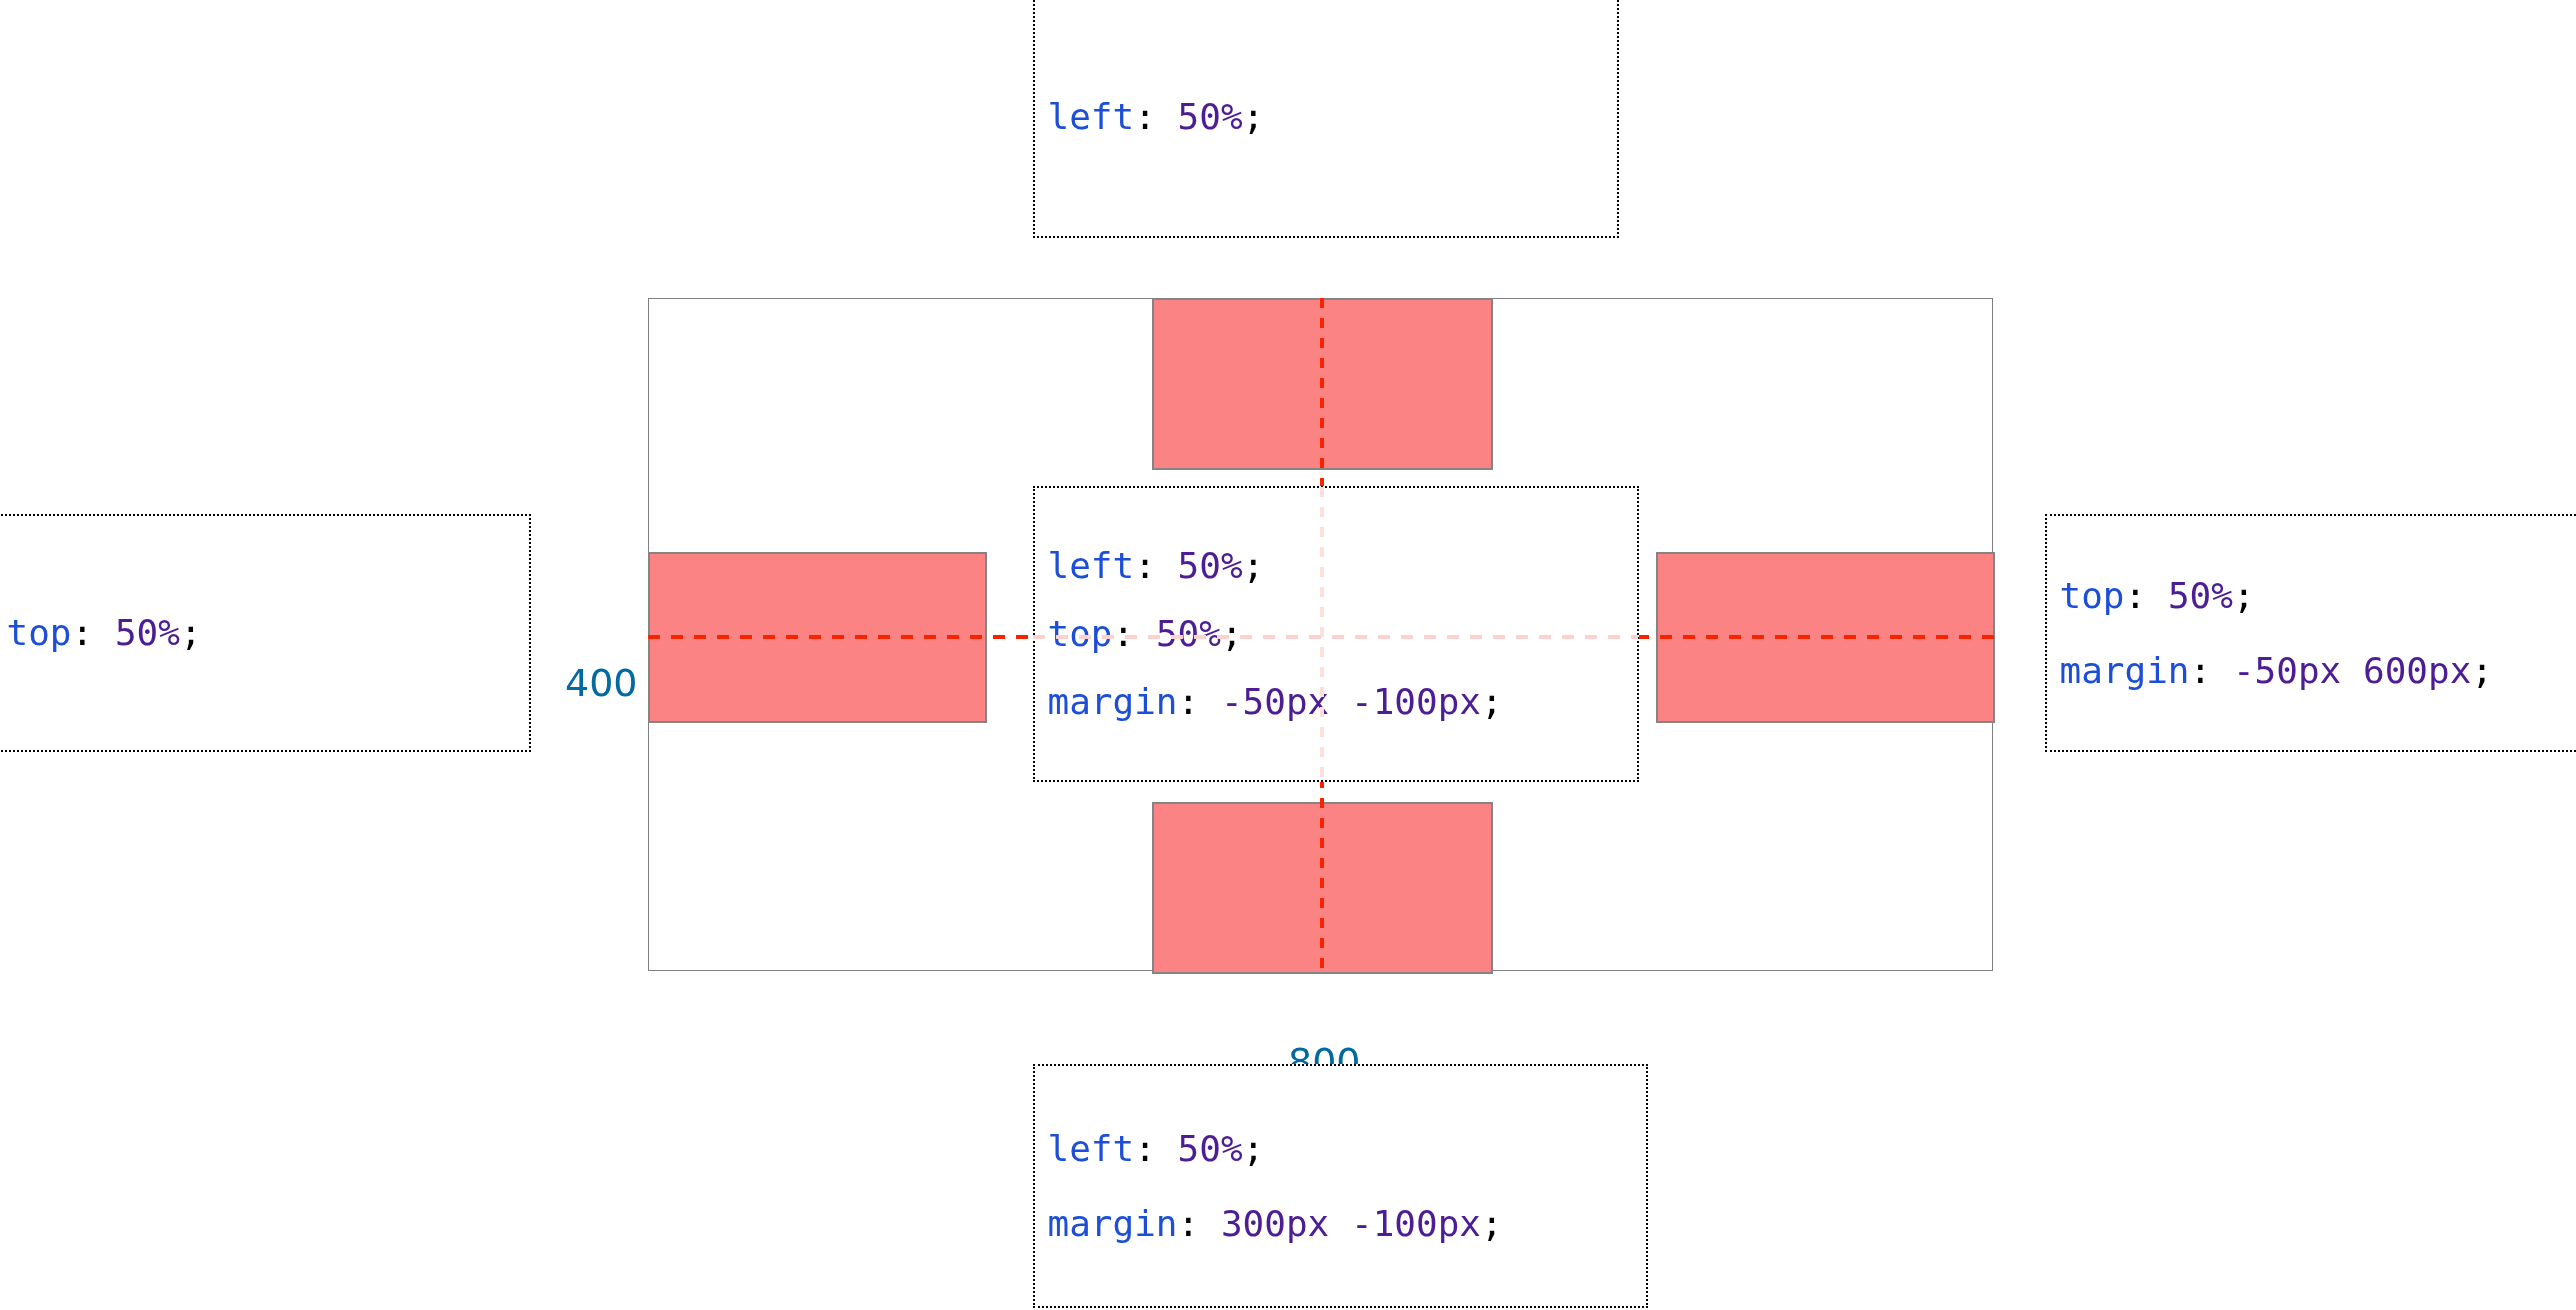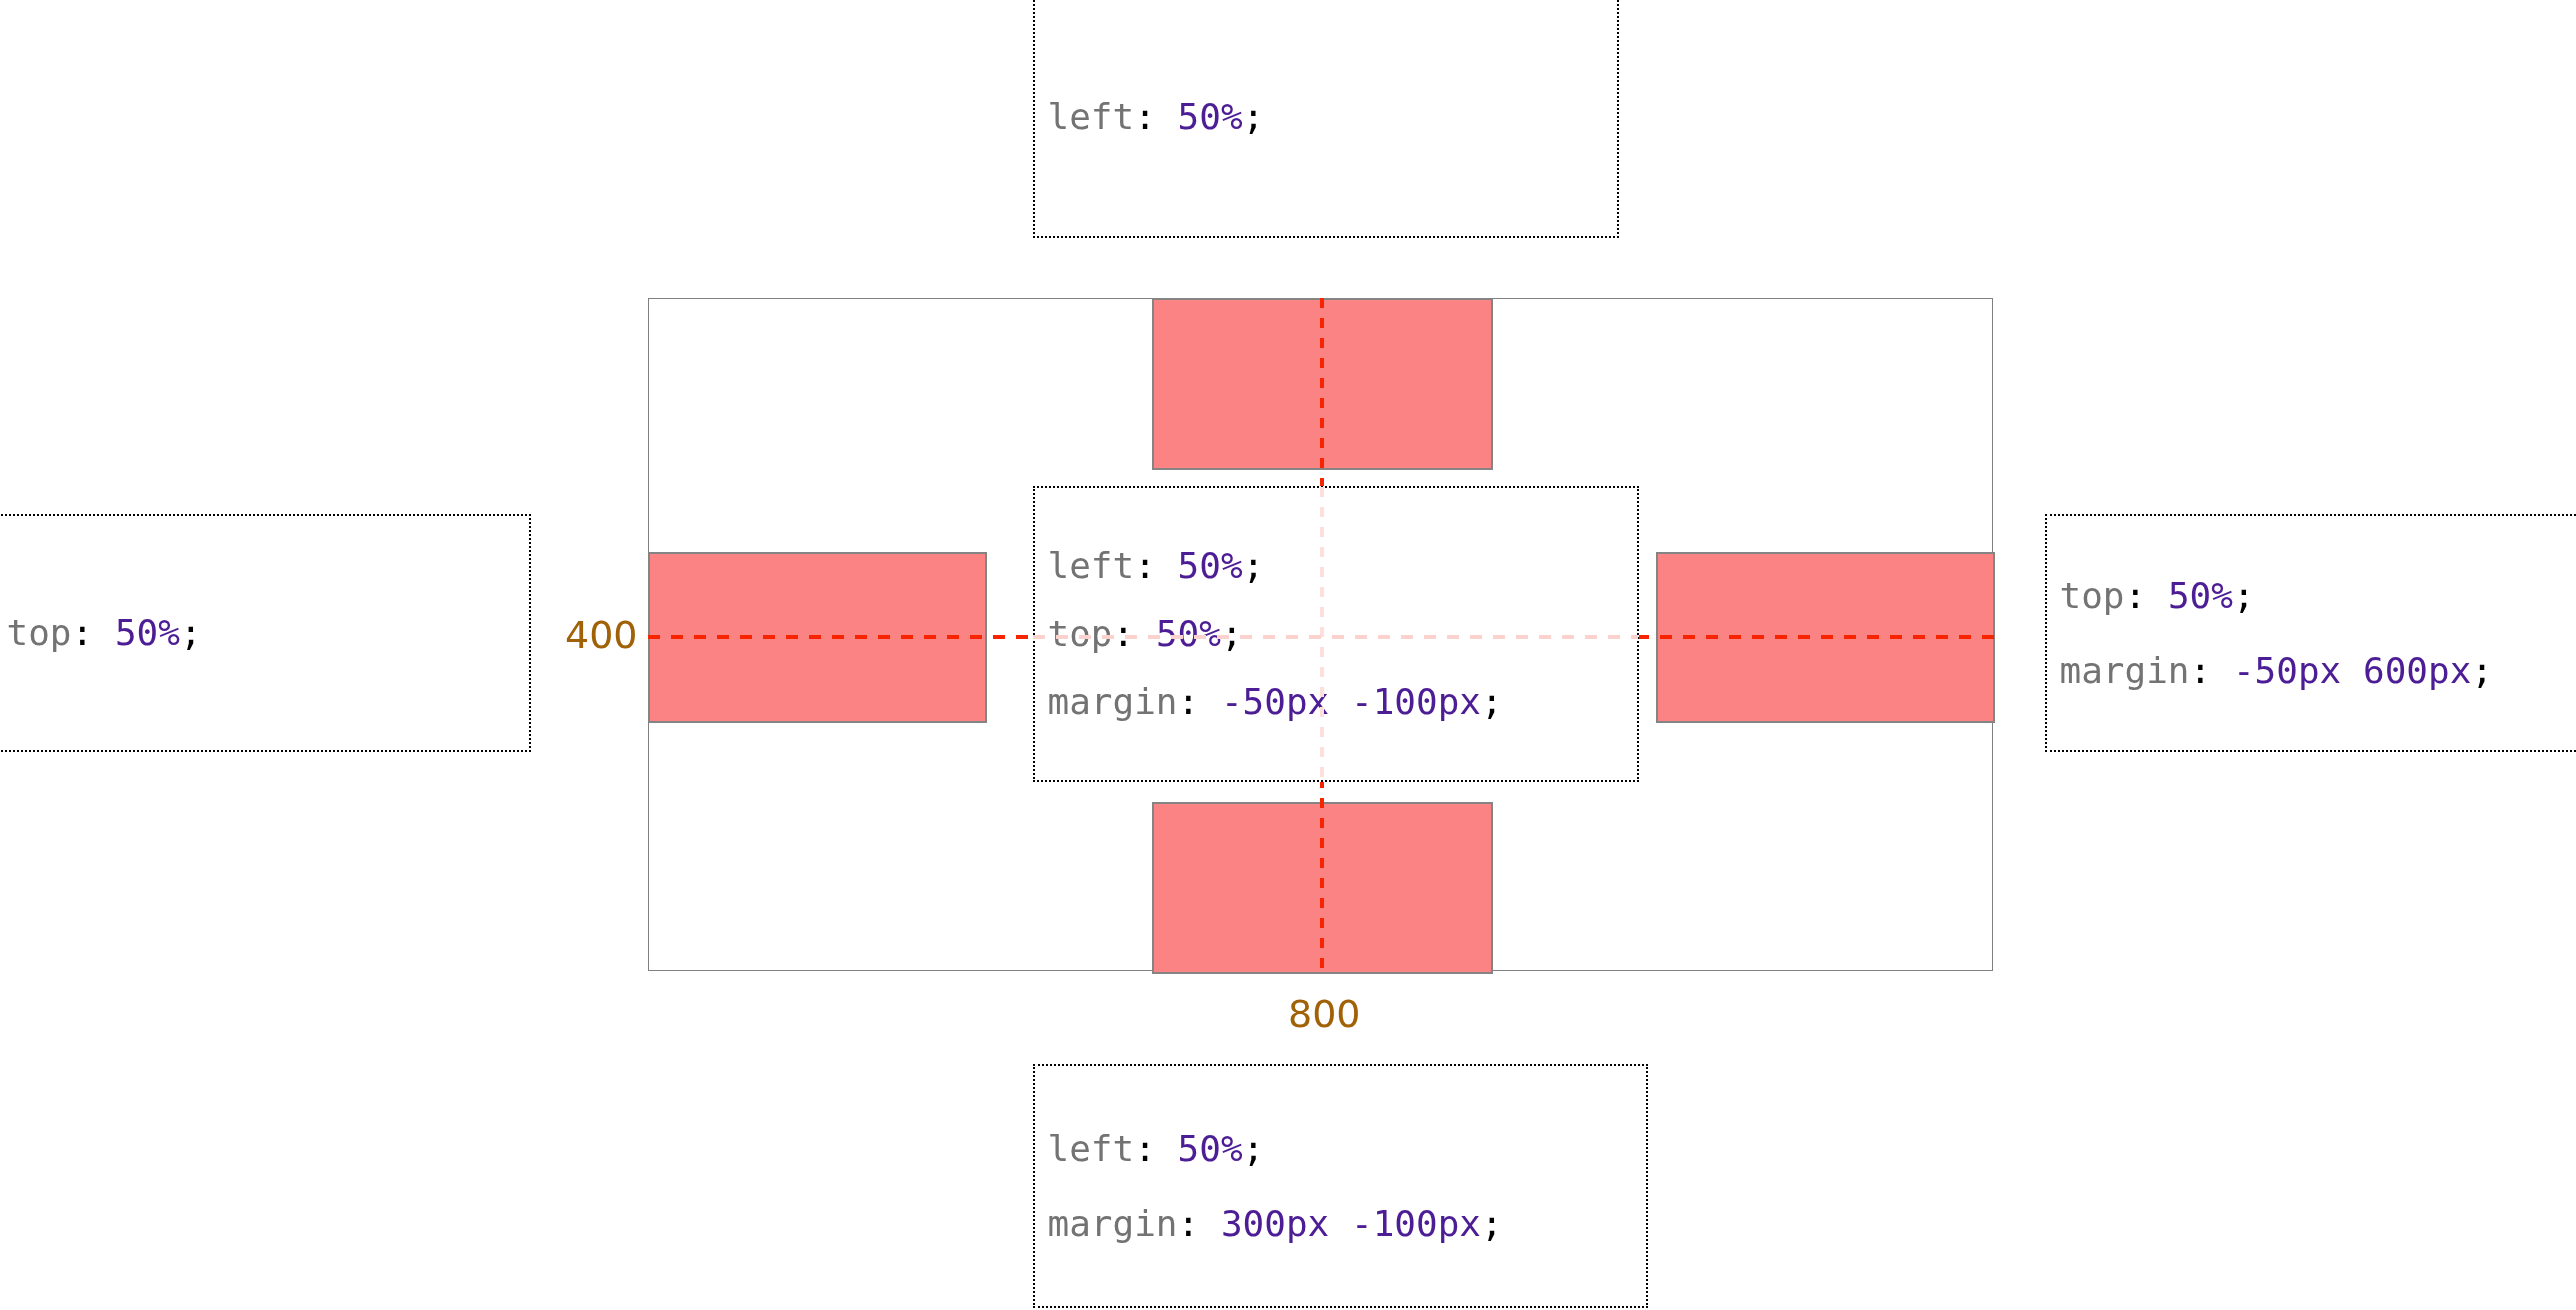--- a/index.html
+++ b/index.html
@@ -98,21 +98,21 @@
     padding: 0 12.5px;
   }
   .card .line {
     font-size: 36px;
     line-height: 1.0;
     white-space: nowrap;
     color: #000000;
     margin: 0;
   }
   .card .line + .line { margin-top: 39px; }
-  .prop { color: #737373; }
+  .prop { color: #1d4ed8; }
   .val  { color: #4c1d95; }
   .punc { color: #000000; }
 
   .card-top {
     left: 1033px;
     top: -3.6px;
     width: 586px;
     height: 242px;
   }
   .card-left {
@@ -139,23 +139,24 @@
     top: 1064px;
     width: 615px;
     height: 244px;
   }
 
   
   .dim-label {
     position: absolute;
     font-family: "DejaVu Sans", "Liberation Sans", sans-serif;
     font-size: 38px;
-    color: #a16207;
+    color: #0369a1;
     line-height: 1;
     white-space: nowrap;
+    margin-top: 48px;
   }
   .dim-400 { left: 565px;  top: 616px; }
   .dim-800 { left: 1288px; top: 995px; }
 </style>
 </head>
 <body>
 
 <div id="stage">
 
   <div class="container-box"></div>

